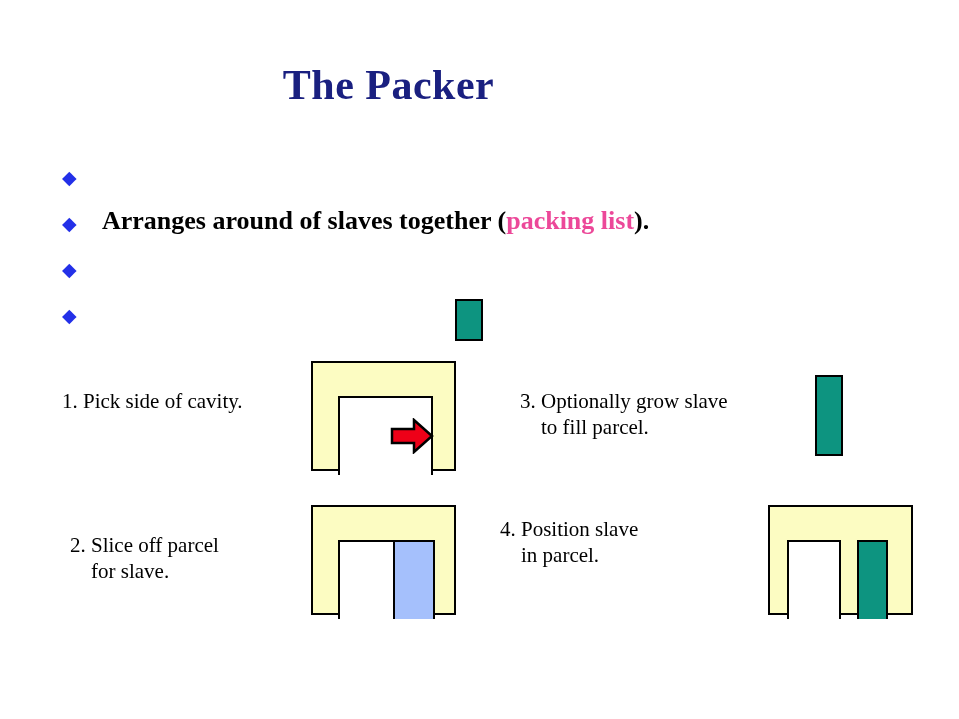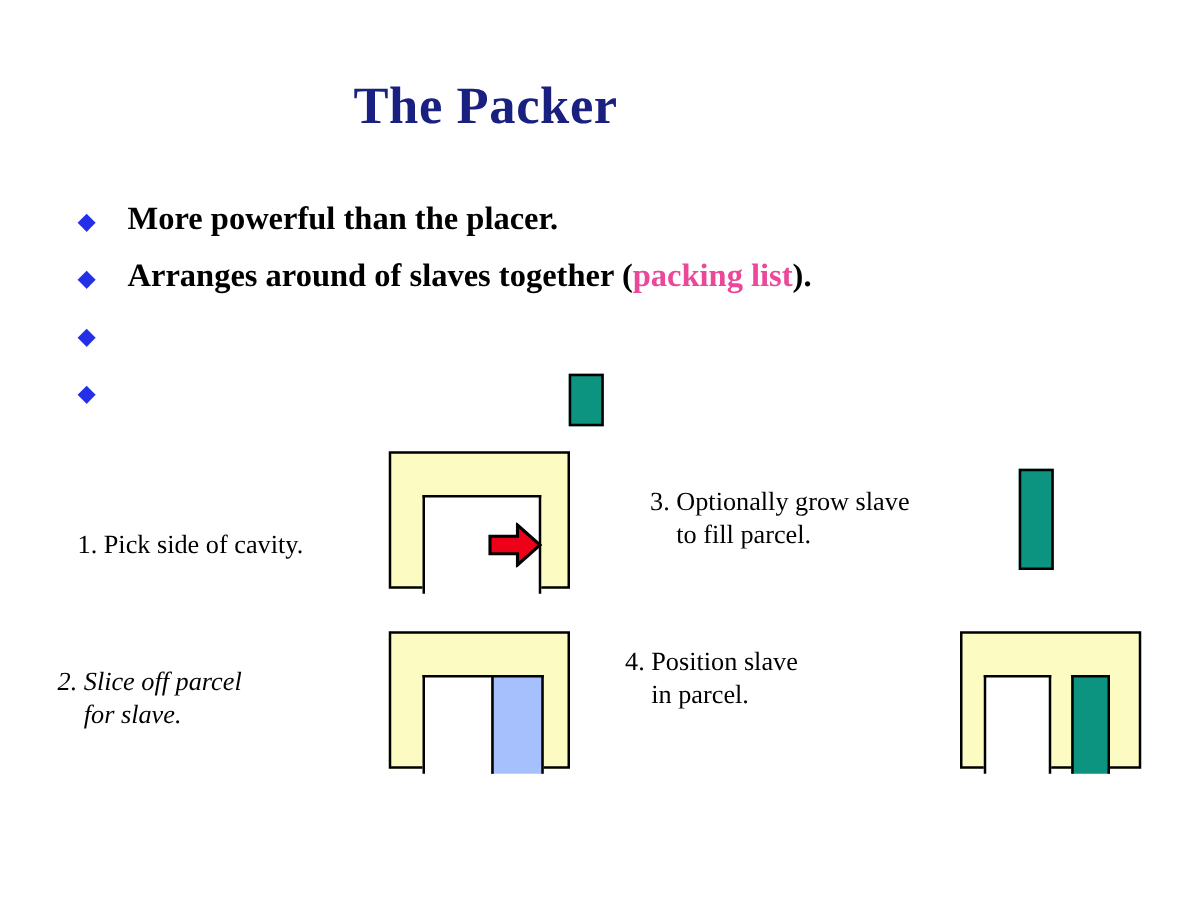--- a/index.html
+++ b/index.html
@@ -81,22 +81,22 @@
     white-space: nowrap;
   }
   .step-label .num {
     display: inline-block;
   }
   .step-label .body {
     display: inline-block;
     vertical-align: top;
   }
 
-  #step1-label { left: 62px;  top: 422px; text-align: right; }
-  #step2-label { left: 46px;  top: 532px; font-style: italic; }
+  #step1-label { left: 62px;  top: 388px; text-align: right; }
+  #step2-label { left: 70px;  top: 532px; }
   #step3-label { left: 520px; top: 388px; }
   #step4-label { left: 500px; top: 516px; }
 
   
   .figure {
     position: absolute;
     box-sizing: border-box;
     background: #fcfcc2;
     border: 2px solid #000000;
   }
@@ -149,21 +149,20 @@
 </style>
 </head>
 <body>
 
 <div id="slide-title">The Packer</div>
 
 <div id="bullet-list">
 
   <div class="bullet-row">
     <span class="bullet-marker">◆</span>
-    <span class="bullet-text">More powerful than the placer.</span>
   </div>
 
   <div class="bullet-row">
     <span class="bullet-marker">◆</span>
     <span class="bullet-text"><span>Arranges around of slaves together (</span><span class="hl-red">packing list</span><span>).</span></span>
   </div>
 
   <div class="bullet-row">
     <span class="bullet-marker">◆</span>
   </div>

